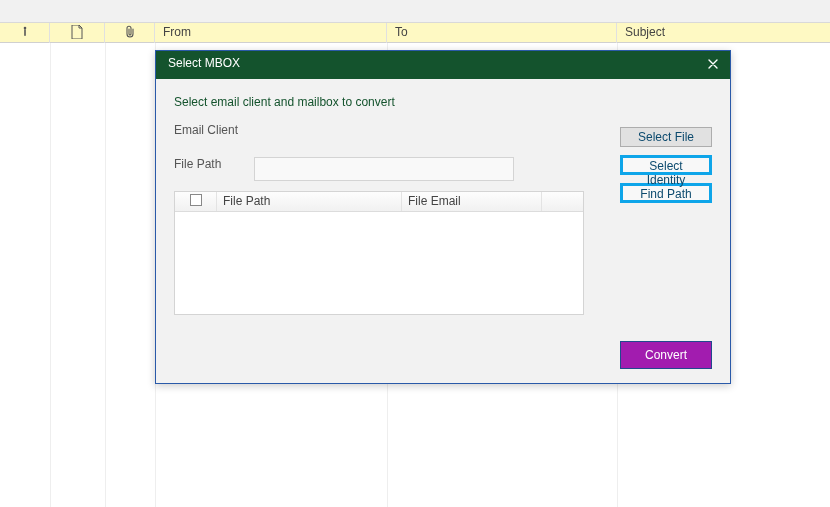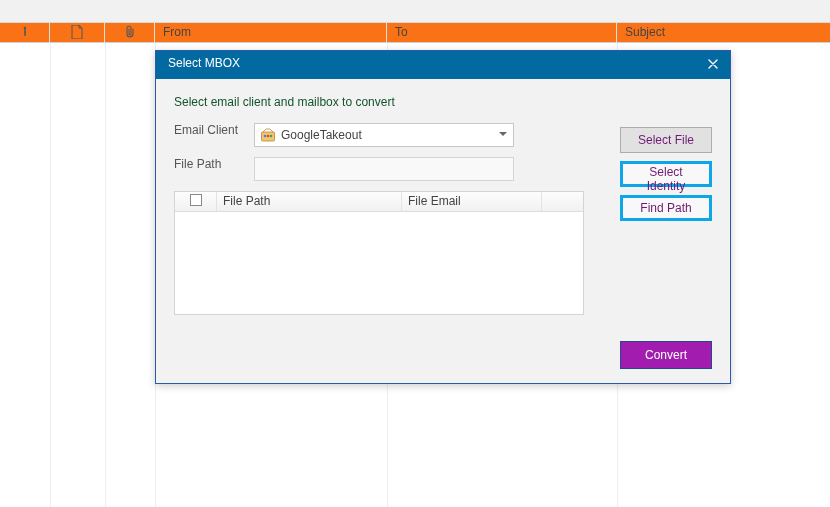--- a/index.html
+++ b/index.html
@@ -19,21 +19,21 @@
     width: 830px; height: 507px;
     background: #fff;
   }
   .toolbar-strip {
     position: absolute; left: 0; top: 0; width: 830px; height: 23px;
     background: #f1f1f1;
     border-bottom: 1px solid #d9d9d9;
   }
   .col-header-row {
     position: absolute; left: 0; top: 23px; width: 830px; height: 20px;
-    background: #f97316;
+    background: #fef9c3;
     border-bottom: 1px solid #d0d0d0;
   }
   .col-header {
     position: absolute; top: 0; height: 20px;
     border-right: 1px solid #e0e0e0;
     padding: 2px 6px 0 8px;
     color: #444;
   }
   .col-header.icon { padding: 2px 0 0 0; text-align: center; }
   .grid-v {
@@ -51,21 +51,21 @@
   .dialog {
     position: absolute;
     left: 155px; top: 50px;
     width: 576px; height: 334px;
     background: #f2f2f2;
     border: 1px solid #2a5aa9;
     box-shadow: 0 2px 8px rgba(0,0,0,0.2);
   }
   .dlg-title {
     height: 28px;
-    background: #0369a1;
+    background: #14532d;
     color: #fff;
     padding: 5px 10px 0 12px;
     font-size: 12px;
     position: relative;
   }
   .dlg-close {
     position: absolute; right: 8px; top: 4px;
     width: 18px; height: 18px;
     cursor: pointer;
   }
@@ -101,24 +101,24 @@
     width: 260px; height: 24px;
     background: #f9f9f9;
     border: 1px solid #d4d4d4;
   }
 
   .right-btns {
     position: absolute; right: 18px; top: 76px;
     width: 92px;
   }
   .right-btns button {
-    display: block; width: 92px; height: 26px;
+    display: block; width: 92px; height: 20px;
     margin-bottom: 8px;
     font-family: inherit; font-size: 12px;
-    color: #701a75;
+    color: #0c4a6e;
     cursor: pointer;
   }
   .btn-select {
     background: #e1e1e1;
     border: 1px solid #adadad;
   }
   .btn-plain {
     background: #f8f8f8;
     border: 3px solid #0ea5e9;
   }
@@ -209,33 +209,20 @@
         <path d="M5 5l8 8M13 5l-8 8" stroke="#fff" stroke-width="1.4" stroke-linecap="round"></path>
       </svg>
     </span>
   </div>
 
   <div class="dlg-body">
     <div class="instr">Select email client and mailbox to convert</div>
 
     <div class="form-row">
       <div class="form-label">Email Client</div>
-      <div class="combo">
-        <span class="summary-icon">
-          <svg width="16" height="16" viewBox="0 0 16 16">
-            <rect x="1.5" y="5" width="13" height="9" rx="1" fill="#f4c56b" stroke="#b8893a" stroke-width="0.8"></rect>
-            <path d="M3 5l3-3h4l3 3" fill="none" stroke="#b8893a" stroke-width="0.8"></path>
-            <circle cx="5" cy="9" r="1.3" fill="#4285f4"></circle>
-            <circle cx="8" cy="9" r="1.3" fill="#ea4335"></circle>
-            <circle cx="11" cy="9" r="1.3" fill="#34a853"></circle>
-          </svg>
-        </span>
-        <span>GoogleTakeout</span>
-        <span class="caret"></span>
-      </div>
     </div>
 
     <div class="form-row">
       <div class="form-label">File Path</div>
       <div class="path-input"></div>
     </div>
 
     <div class="right-btns">
       <button class="btn-select">Select File</button>
       <button class="btn-plain">Select Identity</button>

